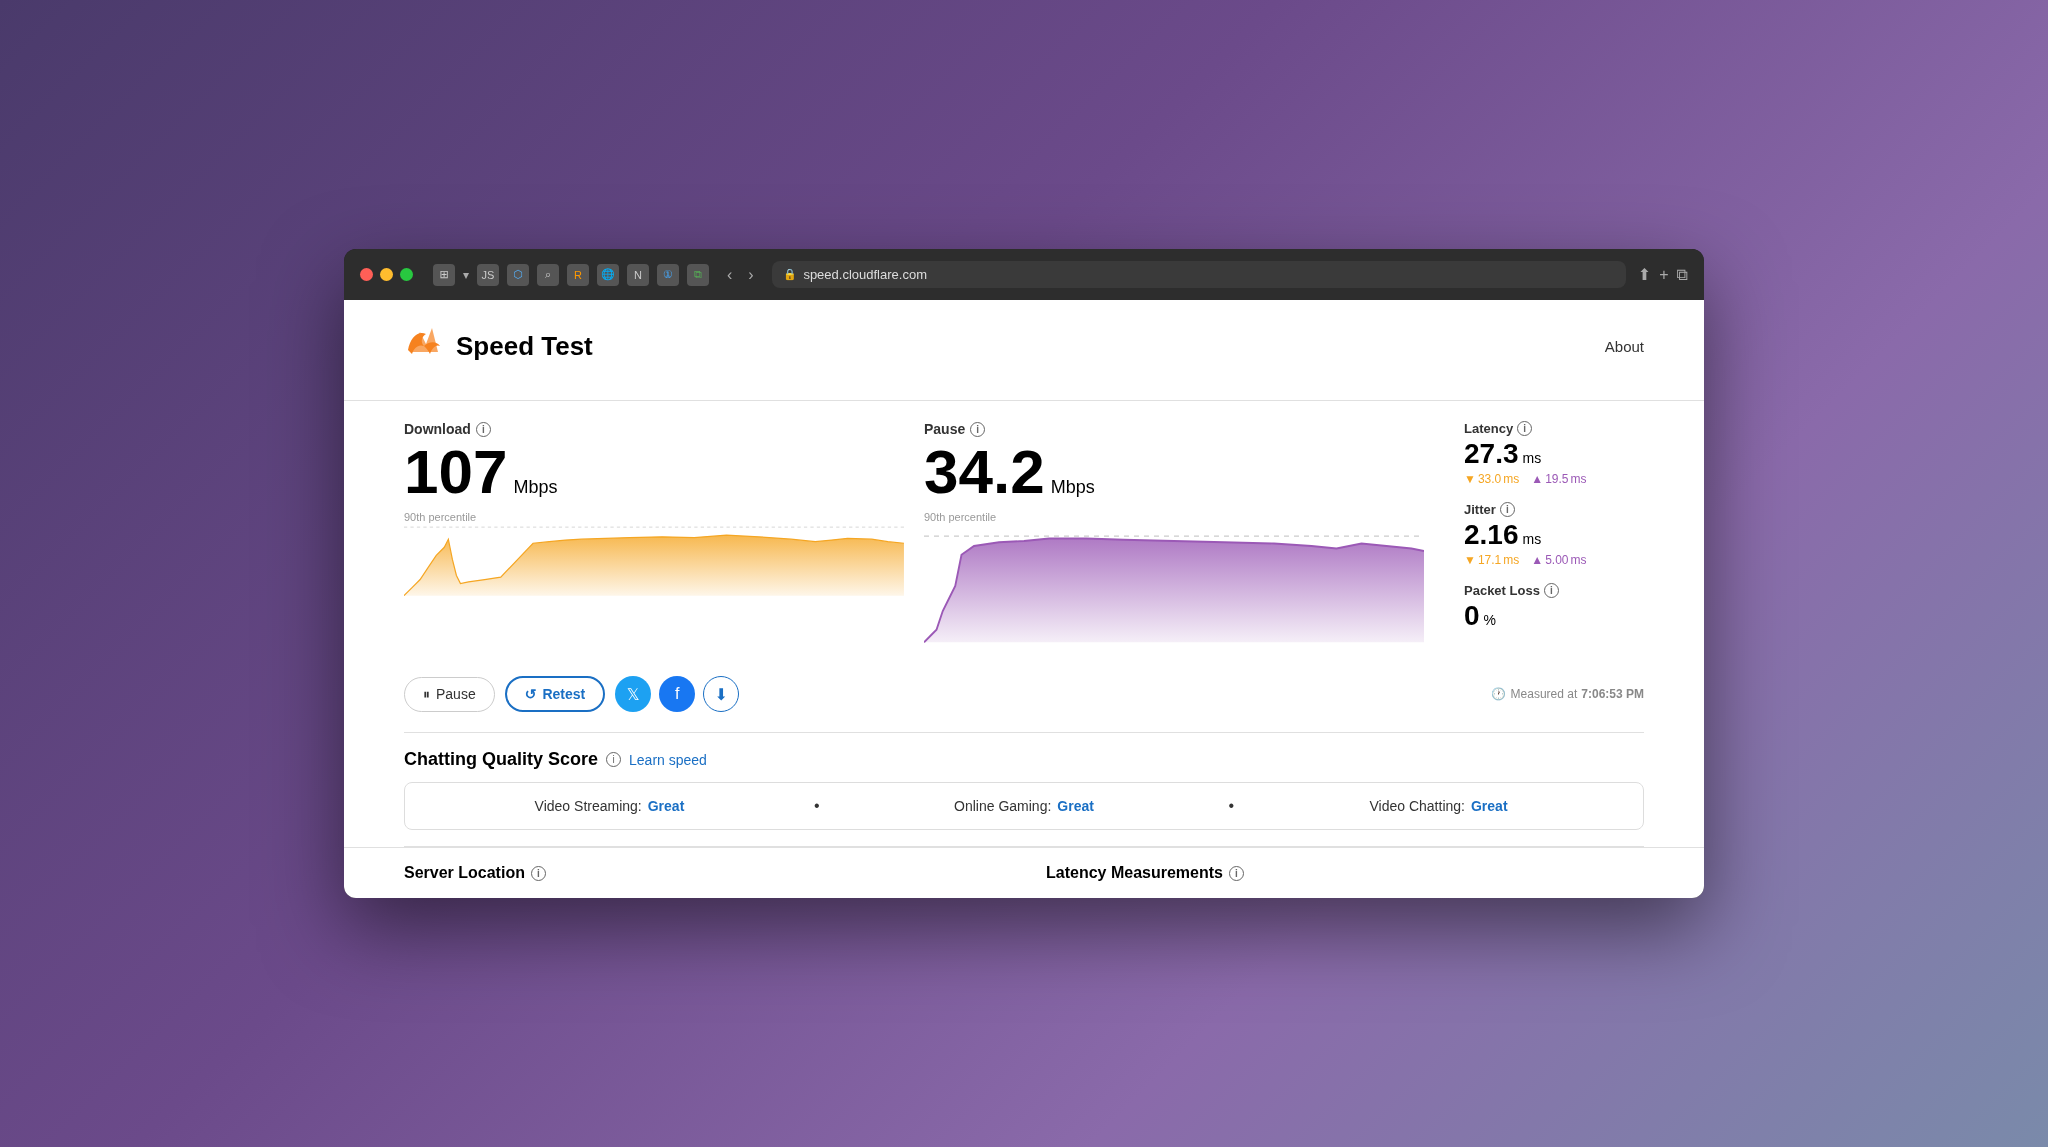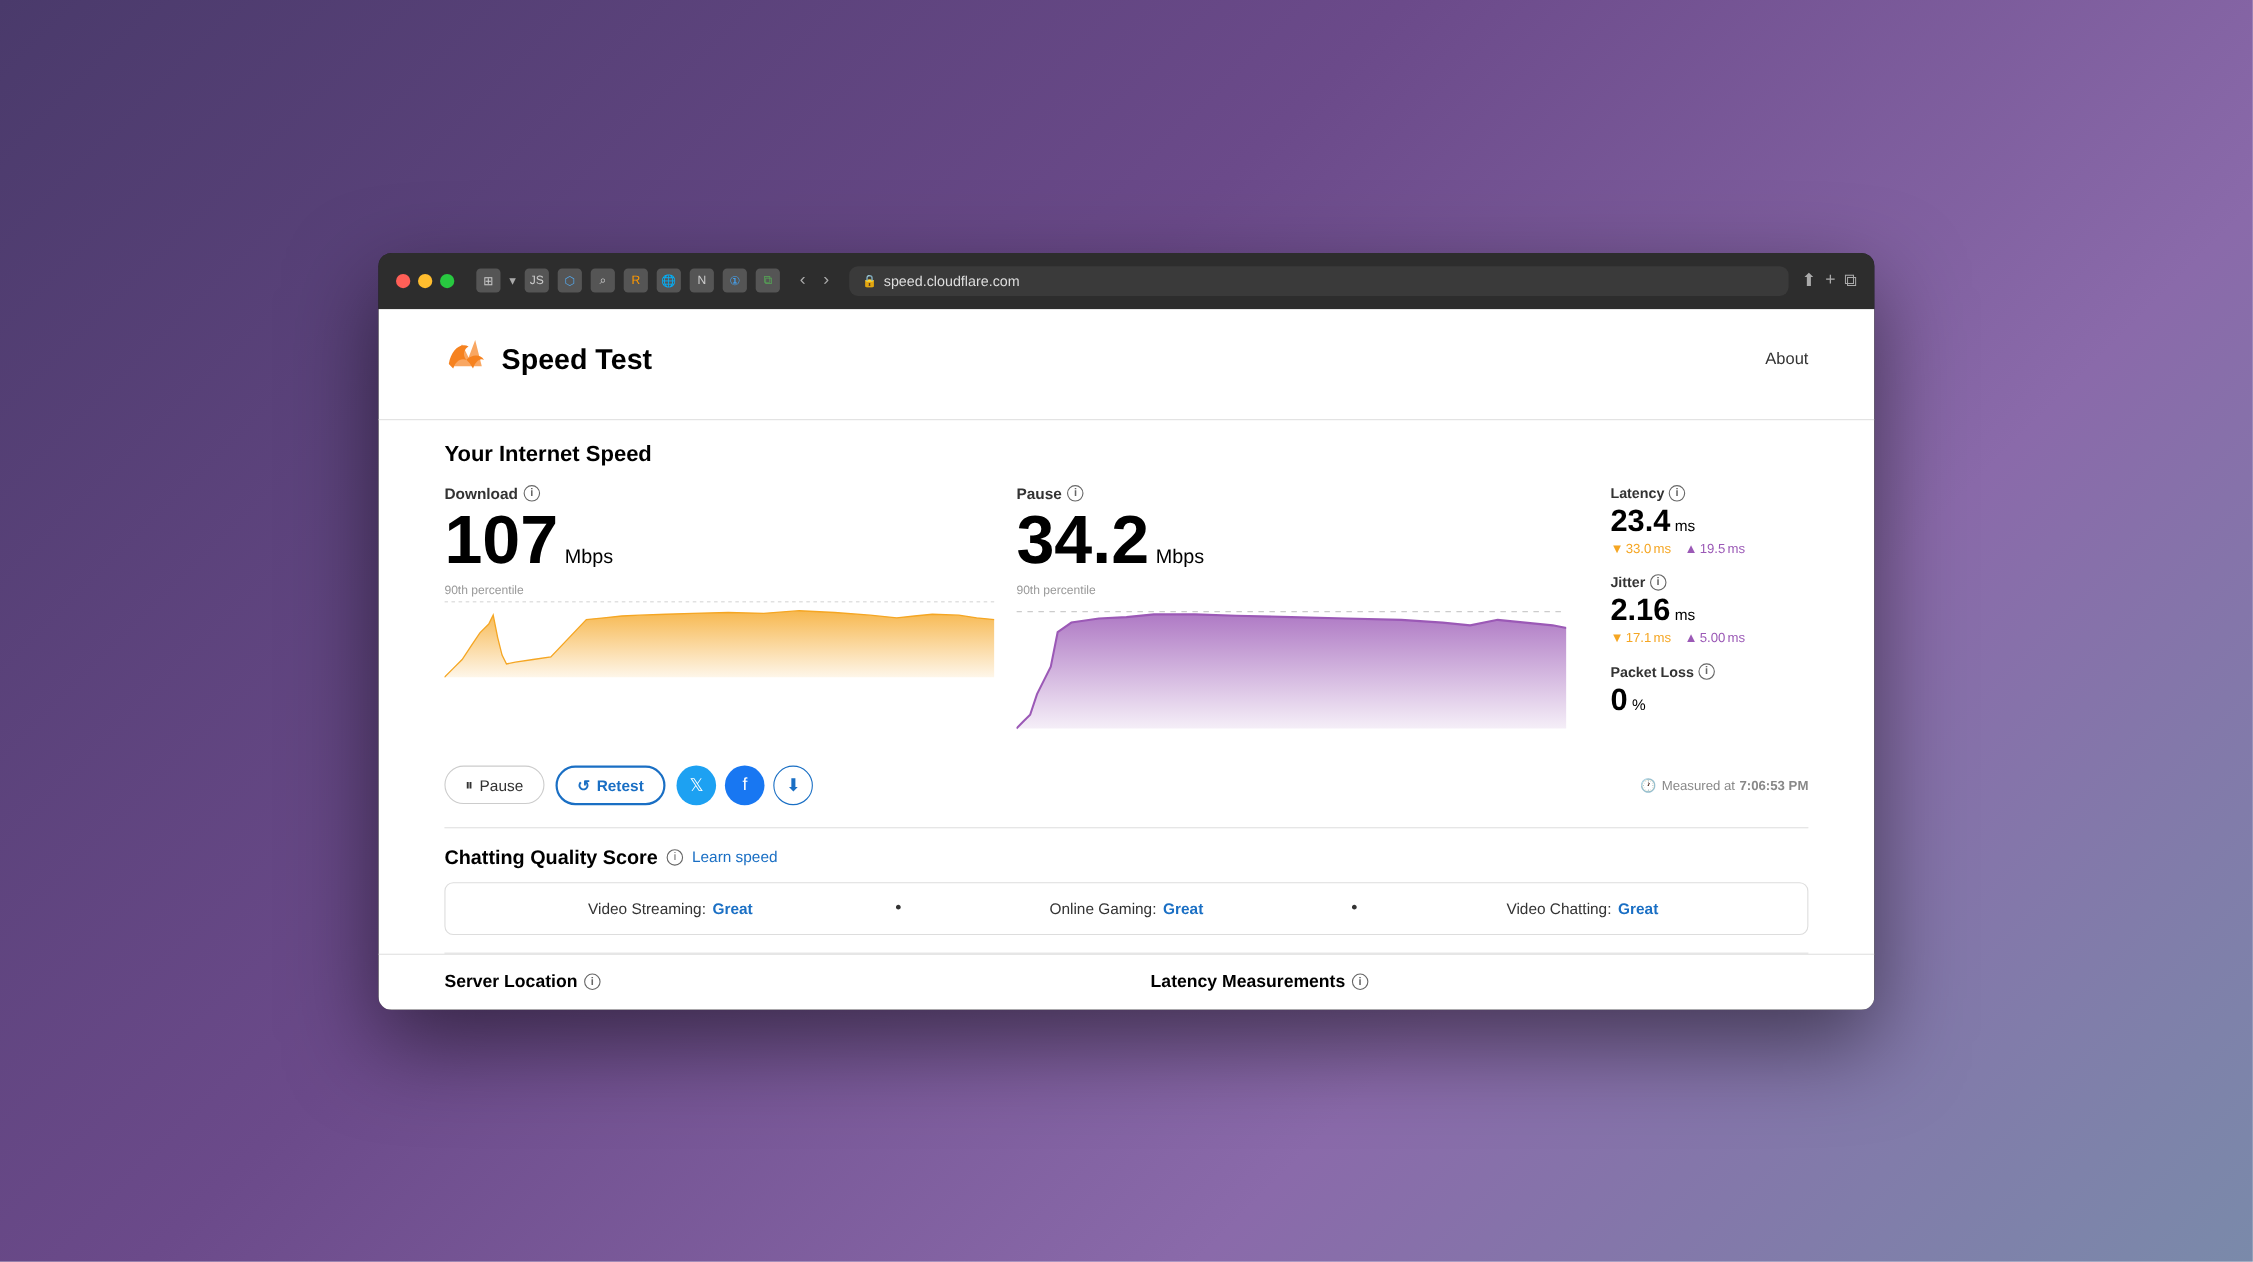--- a/index.html
+++ b/index.html
@@ -449,21 +449,20 @@
             <path d="M4 26 C6 14, 14 6, 22 10 C18 12, 16 18, 20 22 C14 20, 10 24, 8 30 Z" fill="#f6821f"></path>
             <path d="M20 22 C24 18, 32 16, 36 22 C32 20, 28 24, 26 30 C24 26, 22 24, 20 22 Z" fill="#f6821f"></path>
           </svg>
         </span>
         <span class="site-title">Speed Test</span>
       </div>
       <a class="about-link">About</a>
     </div>
 
     <div class="main-content">
-      <div class="section-title">Your Internet Speed</div>
 
       <div class="metrics-grid">
 
         <div class="metric-section">
           <div class="metric-label">
             <span>Download</span>
             <span class="info-icon">i</span>
           </div>
           <div class="metric-value-large">
             <span>107</span>
@@ -515,21 +514,21 @@
         </div>
 
         <div class="side-metrics">
 
           <div class="side-metric">
             <div class="side-metric-label">
               <span>Latency</span>
               <span class="info-icon">i</span>
             </div>
             <div class="side-metric-value">
-              <span>23.4</span>
+              <span>27.3</span>
               <span class="side-metric-unit">ms</span>
             </div>
             <div class="side-metric-sub">
               <span class="down-val">
                 <span>▼</span>
                 <span>33.0</span>
                 <span>ms</span>
               </span>
               <span class="up-val">
                 <span>▲</span>

